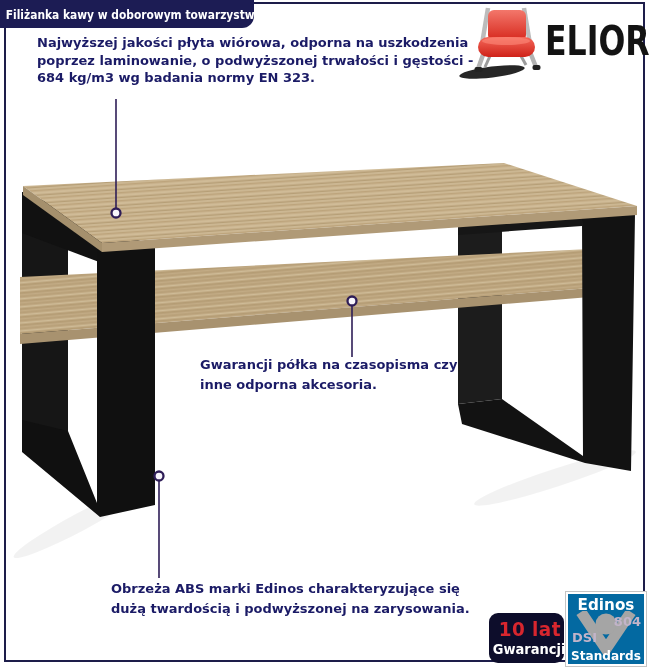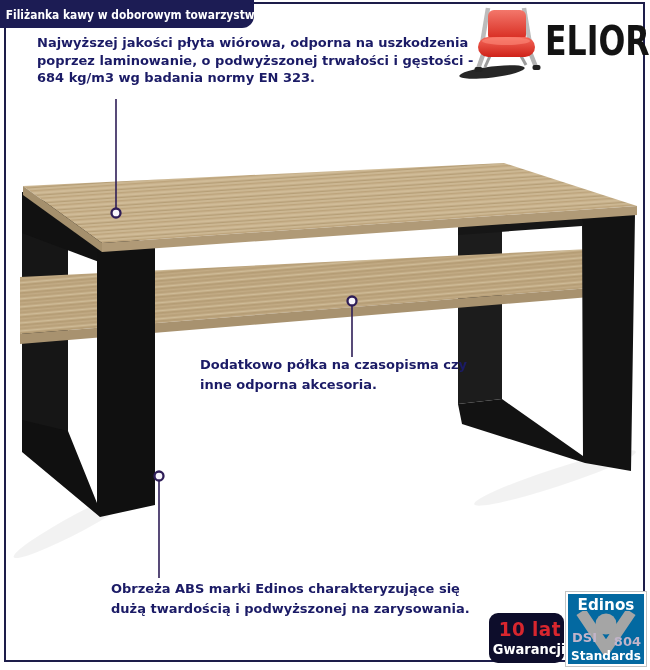--- a/index.html
+++ b/index.html
@@ -47,21 +47,21 @@
   
   .edinos{
     position:absolute;left:566px;top:592px;width:76px;height:70px;
     background:#0369a1;border:2px solid #ffffff;box-shadow:0 0 0 1px #c4c4c4;
     z-index:6;color:#fff;
   }
   .edinos .ed-brand{position:absolute;top:1px;left:0;width:100%;text-align:center;
     font-size:16px;font-weight:bold;transform:scaleX(.95);}
   .edinos .vmark{position:absolute;left:8px;top:17px;width:60px;height:44px;}
   .edinos .ed-dsi{position:absolute;left:4px;top:36px;font-size:13px;font-weight:bold;color:#c2b4c9;}
-  .edinos .ed-804{position:absolute;right:3px;top:40px;font-size:13px;font-weight:bold;color:#c2b4c9;}
+  .edinos .ed-804{position:absolute;right:3px;top:20px;font-size:13px;font-weight:bold;color:#c2b4c9;}
   .edinos .ed-std{position:absolute;bottom:1px;left:0;width:100%;text-align:center;
     font-size:13px;font-weight:bold;transform:scaleX(.93);}
 </style>
 </head>
 <body>
 
 <div class="frame"></div>
 
 <div class="banner">
   <span>Filiżanka kawy w doborowym towarzystwie!</span>
@@ -142,21 +142,21 @@
   </g>
 </svg>
 
 <div class="block" id="block-top">
   <div>Najwyższej jakości płyta wiórowa, odporna na uszkodzenia</div>
   <div>poprzez laminowanie, o podwyższonej trwałości i gęstości -</div>
   <div>684 kg/m3 wg badania normy EN 323.</div>
 </div>
 
 <div class="block" id="block-shelf">
-  <div>Dodatkowo półka na czasopisma czy</div>
+  <div>Gwarancji półka na czasopisma czy</div>
   <div>inne odporna akcesoria.</div>
 </div>
 
 <div class="block" id="block-edge">
   <div>Obrzeża ABS marki Edinos charakteryzujące się</div>
   <div>dużą twardością i podwyższonej na zarysowania.</div>
 </div>
 
 <div class="warranty">
   <div class="w1">10 lat</div>

